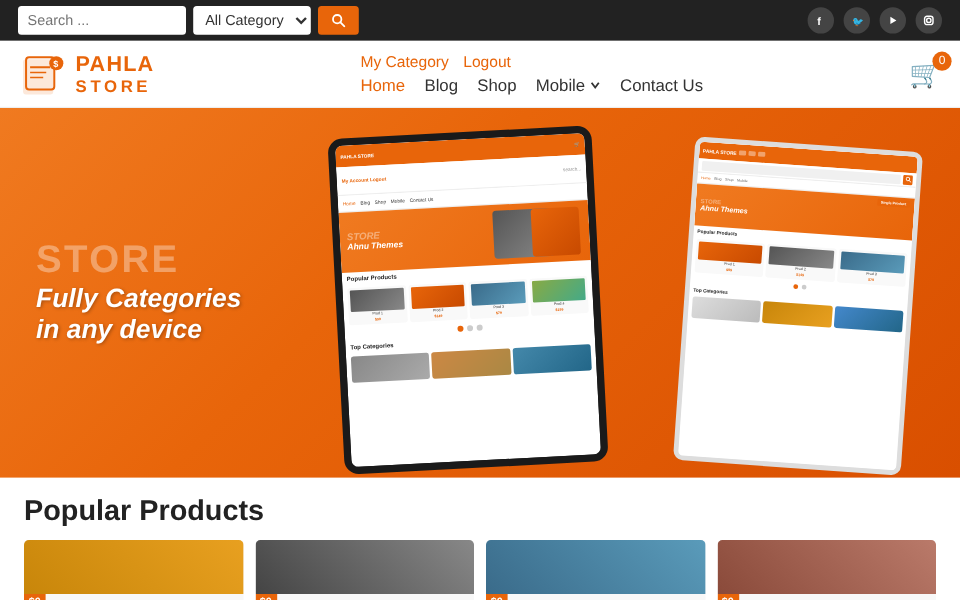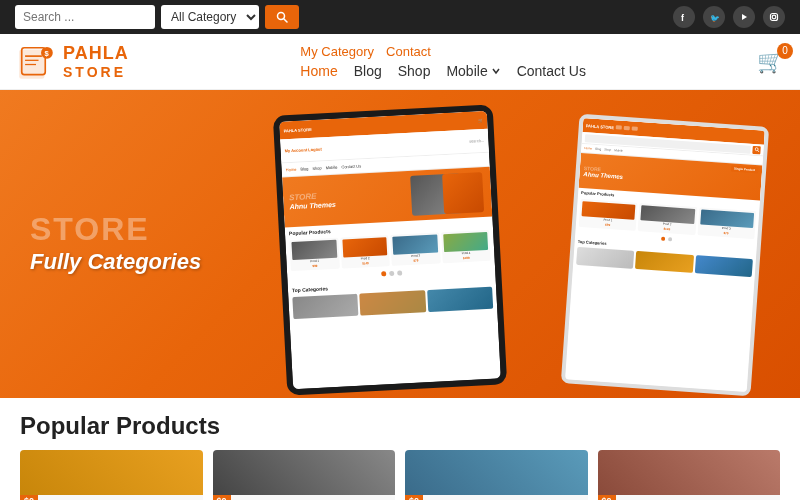--- a/index.html
+++ b/index.html
@@ -470,21 +470,21 @@
       <div class="logo-text">
         <span>PAHLA</span><br>
         <span style="font-size:14px;letter-spacing:3px;">STORE</span>
       </div>
     </div>
   </div>
 
   <div class="nav-links-top">
     <div class="account-links">
       <a href="#">My Category</a>
-      <a href="#">Contact</a>
+      <a href="#">Logout</a>
     </div>
     <div class="main-nav">
       <a href="#" class="active">Home</a>
       <a href="#">Blog</a>
       <a href="#">Shop</a>
       <div class="nav-dropdown">
         Mobile
         <svg width="10" height="10" viewBox="0 0 10 10">
           <polyline points="2,3 5,7 8,3" fill="none" stroke="#333" stroke-width="1.5"></polyline>
         </svg>
@@ -497,20 +497,21 @@
     <span class="cart-icon">🛒</span>
     <span class="cart-badge">0</span>
   </div>
 </div>
 
 <div class="hero">
   <div class="hero-text">
     <div class="hero-store-text">STORE</div>
     <div class="hero-tagline">
       <span>Fully Categories</span>
+      <span>in any device</span>
     </div>
   </div>
 
   <div class="devices-container">
 
     <div class="device-tablet">
       <div class="device-screen">
 
         <div class="mini-header">
           <span style="font-size:4px;color:#fff;font-weight:bold;">PAHLA STORE</span>

